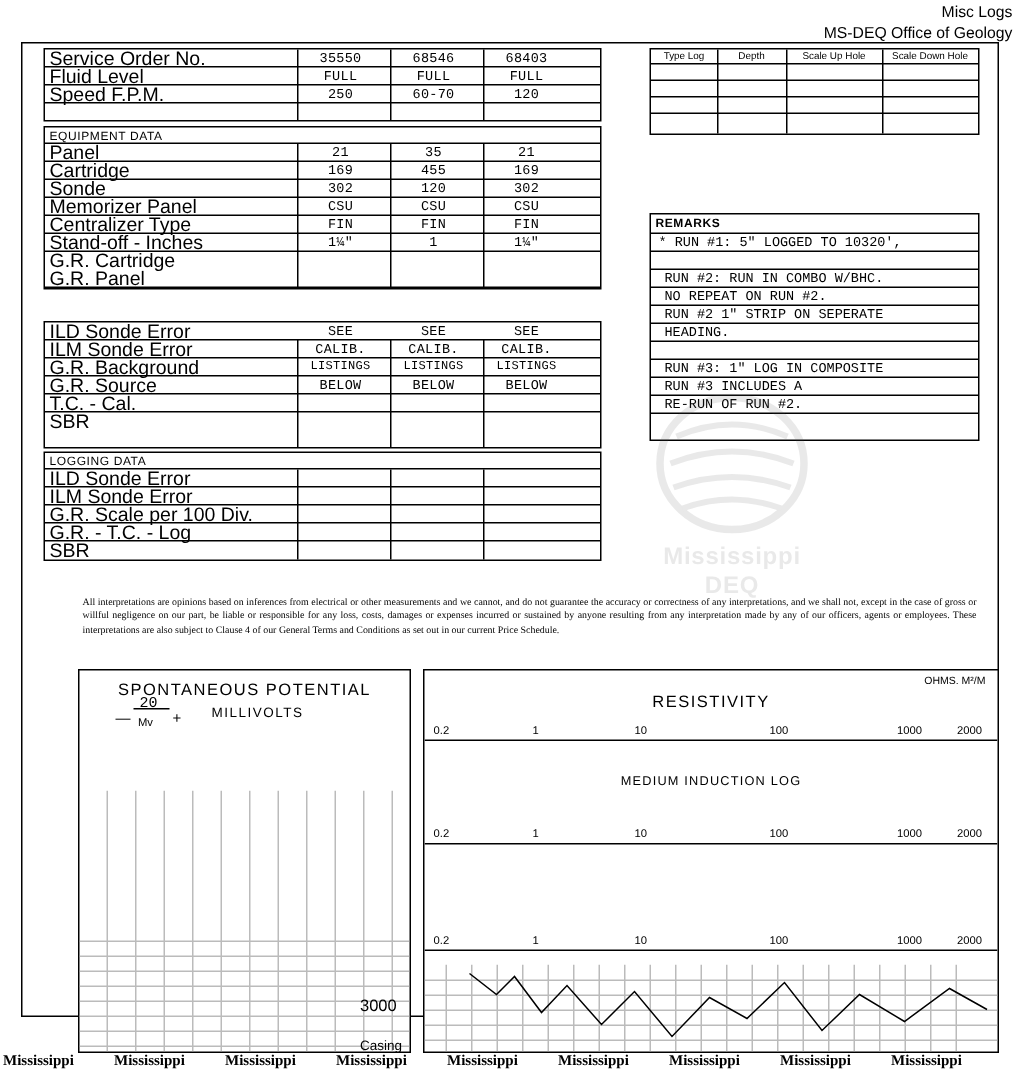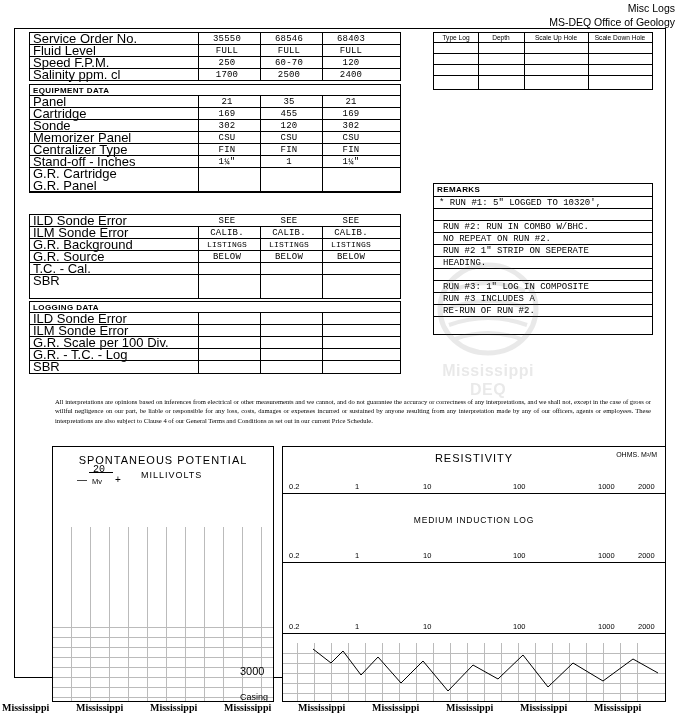--- a/index.html
+++ b/index.html
@@ -64,21 +64,21 @@
     position: absolute;
     left: 3px;
     top: 0px;
     font-size: 13px;
     line-height: 12px;
     white-space: nowrap;
     font-family: "Liberation Sans", sans-serif;
   }
   .sect {
     font-size: 8px;
-    font-weight: bold;
+    font-weight: normal;
     letter-spacing: .4px;
   }
   
   .vsep {
     position: absolute;
     top: 0; bottom: 0;
     width: 0;
     border-left: 1px solid #000;
   }
   .cell {
@@ -223,26 +223,20 @@
       <span class="cell hw" style="left:168px; width:58px;">FULL</span>
       <span class="cell hw" style="left:230px; width:58px;">FULL</span>
       <span class="cell hw" style="left:292px; width:58px;">FULL</span>
     </div>
     <div class="row" style="height:12px;">
       <span class="lbl">Speed F.P.M.</span>
       <span class="cell hw" style="left:168px; width:58px;">250</span>
       <span class="cell hw" style="left:230px; width:58px;">60-70</span>
       <span class="cell hw" style="left:292px; width:58px;">120</span>
     </div>
-    <div class="row" style="height:12px; border-bottom:none;">
-      <span class="lbl">Salinity ppm. cl</span>
-      <span class="cell hw" style="left:168px; width:58px;">1700</span>
-      <span class="cell hw" style="left:230px; width:58px;">2500</span>
-      <span class="cell hw" style="left:292px; width:58px;">2400</span>
-    </div>
     <div class="vsep" style="left:168px;"></div>
     <div class="vsep" style="left:230px;"></div>
     <div class="vsep" style="left:292px;"></div>
   </div>
 
   <div class="blk" style="left:14px; top:55px; width:372px; height:109px;">
     <div class="row" style="height:11px;">
       <span class="lbl sect">EQUIPMENT DATA</span>
     </div>
     <div class="row">
@@ -361,21 +355,21 @@
     </div>
     <div class="row" style="height:11px;"></div>
     <div class="row" style="height:11px;"></div>
     <div class="row" style="height:11px;"></div>
     <div class="row" style="height:12px; border-bottom:none;"></div>
     <div class="vsep" style="left:44px;"></div>
     <div class="vsep" style="left:90px;"></div>
     <div class="vsep" style="left:154px;"></div>
   </div>
 
-  <div class="blk" style="left:418px; top:113px; width:220px; height:152px;margin-top:41px;">
+  <div class="blk" style="left:418px; top:113px; width:220px; height:152px;">
     <span class="remarks-title">REMARKS</span>
     <div class="rline" style="top:12px;"></div>
     <div class="rline" style="top:24px;"></div>
     <div class="rline" style="top:36px;"></div>
     <div class="rline" style="top:48px;"></div>
     <div class="rline" style="top:60px;"></div>
     <div class="rline" style="top:72px;"></div>
     <div class="rline" style="top:84px;"></div>
     <div class="rline" style="top:96px;"></div>
     <div class="rline" style="top:108px;"></div>
@@ -439,21 +433,21 @@
     <div class="grid-h" style="top:150px;"></div>
     <div class="grid-h" style="top:160px;"></div>
     <div class="grid-h" style="top:170px;"></div>
   </div>
 </div>
 
 <div style="position:absolute; left:240px; top:665px; font-size:11px; font-family:'Liberation Sans',sans-serif;">3000</div>
 <div style="position:absolute; left:240px; top:692px; font-size:9px; font-family:'Liberation Sans',sans-serif;">Casing</div>
 
 <div class="panel" style="left:282px; top:446px; width:384px; height:256px;">
-  <div class="ptitle" style="margin-top:5px;">RESISTIVITY</div>
+  <div class="ptitle" style="margin-top:15px;">RESISTIVITY</div>
   <div style="position:absolute; right:8px; top:4px; font-size:7px;">OHMS. M²/M</div>
 
   <div style="position:absolute; left:0; top:46px; width:100%; height:0; border-bottom:1px solid #000;"></div>
   <span class="scale-num" style="left:6px; top:35px;">0.2</span>
   <span class="scale-num" style="left:72px; top:35px;">1</span>
   <span class="scale-num" style="left:140px; top:35px;">10</span>
   <span class="scale-num" style="left:230px; top:35px;">100</span>
   <span class="scale-num" style="left:315px; top:35px;">1000</span>
   <span class="scale-num" style="left:355px; top:35px;">2000</span>
 

